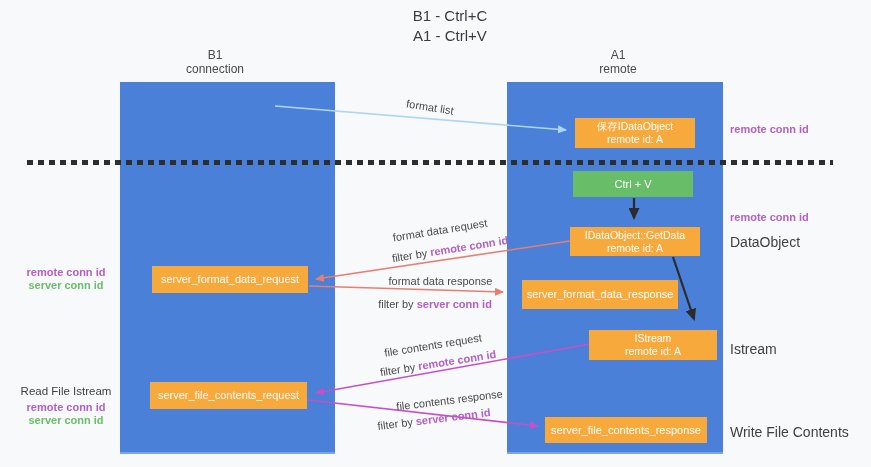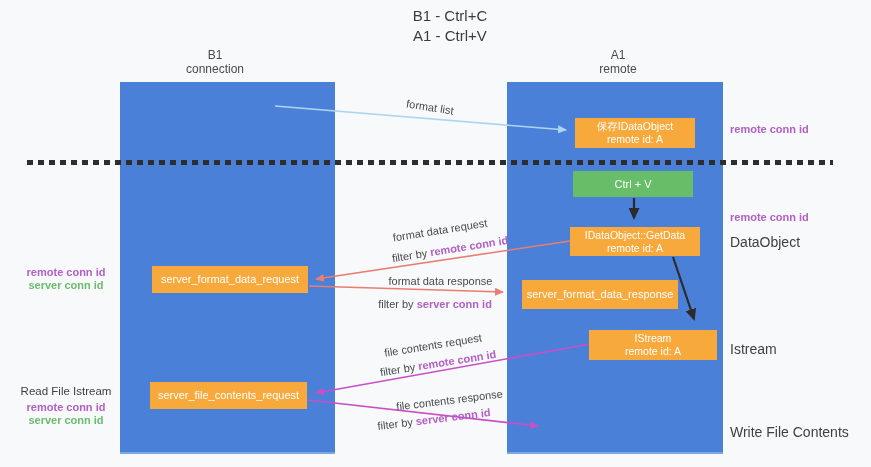--- a/index.html
+++ b/index.html
@@ -143,20 +143,23 @@
 
   <div id="istream-box" class="box orange">
     <div>IStream</div>
     <div>remote id: A</div>
   </div>
 
   <div id="file-request" class="box orange">
     <div>server_file_contents_request</div>
   </div>
 
+  <div id="file-response" class="box orange">
+    <div>server_file_contents_response</div>
+  </div>
 
   <div id="lbl-format-list" class="flow-label">format list</div>
 
   <div id="lbl-fdr" class="flow-label">format data request</div>
   <div id="lbl-filter-remote-1" class="flow-label">
     <span>filter by</span>
     <span class="accent-purple">remote conn id</span>
   </div>
 
   <div id="lbl-fdres" class="flow-label">format data response</div>

